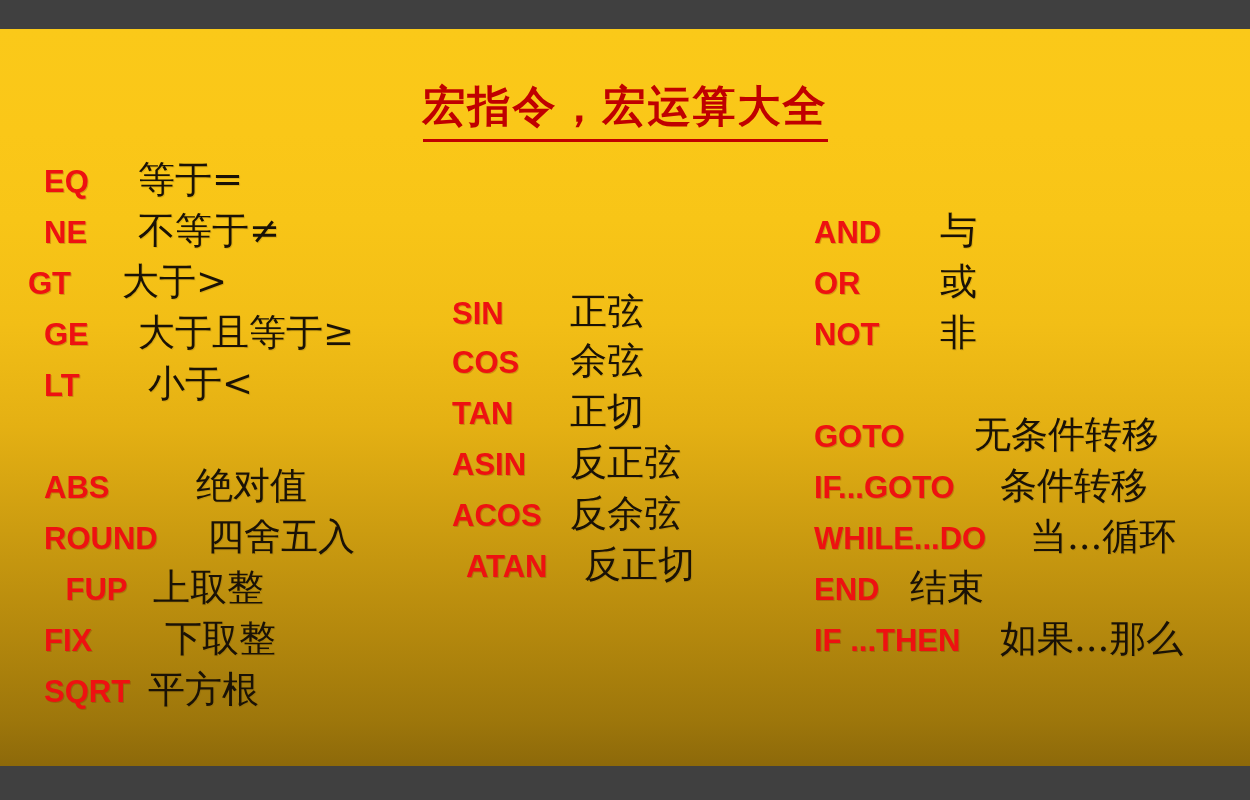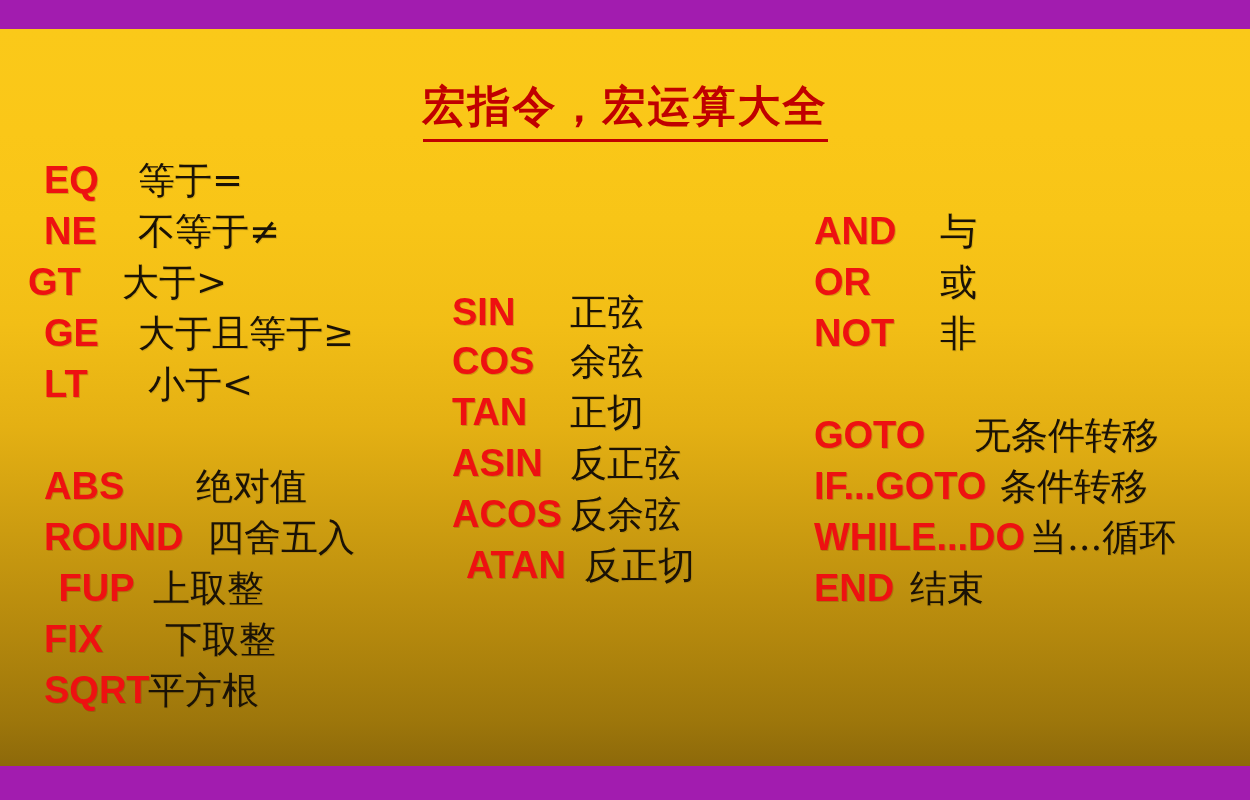--- a/index.html
+++ b/index.html
@@ -5,21 +5,21 @@
   html, body {
     margin: 0;
     padding: 0;
     background: #c6c8d4;
   }
   #canvas {
     position: relative;
     width: 1250px;
     height: 800px;
     overflow: hidden;
-    background: #a21caf;
+    background: #404040;
     font-family: "Liberation Sans", "DejaVu Sans", sans-serif;
   }
   #slide {
     position: absolute;
     left: 0;
     top: 29px;
     width: 1250px;
     height: 737px;
     background: linear-gradient(to bottom,
         #fac919 0%,
@@ -54,21 +54,21 @@
   }
 
   .row {
     position: absolute;
     white-space: nowrap;
     line-height: 1;
   }
   .code {
     color: #ee1111;
     font-weight: bold;
-    font-size: 38px;
+    font-size: 31px;
     font-family: "Liberation Sans", "DejaVu Sans", sans-serif;
     text-shadow: 1px 1px 0 rgba(120,30,0,0.25);
   }
   .cn {
     color: #1a1206;
     font-size: 37px;
     font-family: "DejaVu Serif", "Liberation Serif", serif;
     text-shadow: 1px 1px 0 rgba(120,90,10,0.20);
   }
 </style>
@@ -148,15 +148,18 @@
     </div>
     <div class="row" style="left:814px; top:438px;">
       <span class="code" style="display:inline-block;width:186px;">IF...GOTO</span><span class="cn">条件转移</span>
     </div>
     <div class="row" style="left:814px; top:489px;">
       <span class="code" style="display:inline-block;width:216px;">WHILE...DO</span><span class="cn">当...循环</span>
     </div>
     <div class="row" style="left:814px; top:540px;">
       <span class="code" style="display:inline-block;width:96px;">END</span><span class="cn">结束</span>
     </div>
+    <div class="row" style="left:814px; top:591px;">
+      <span class="code" style="display:inline-block;width:186px;">IF ...THEN</span><span class="cn">如果...那么</span>
+    </div>
 
   </div>
 </div>
 
 </body></html>

